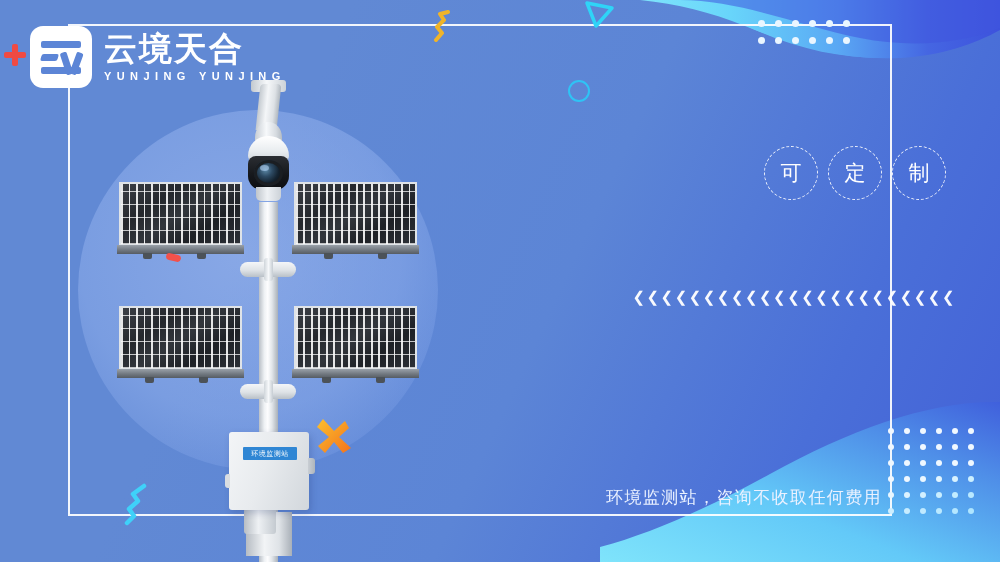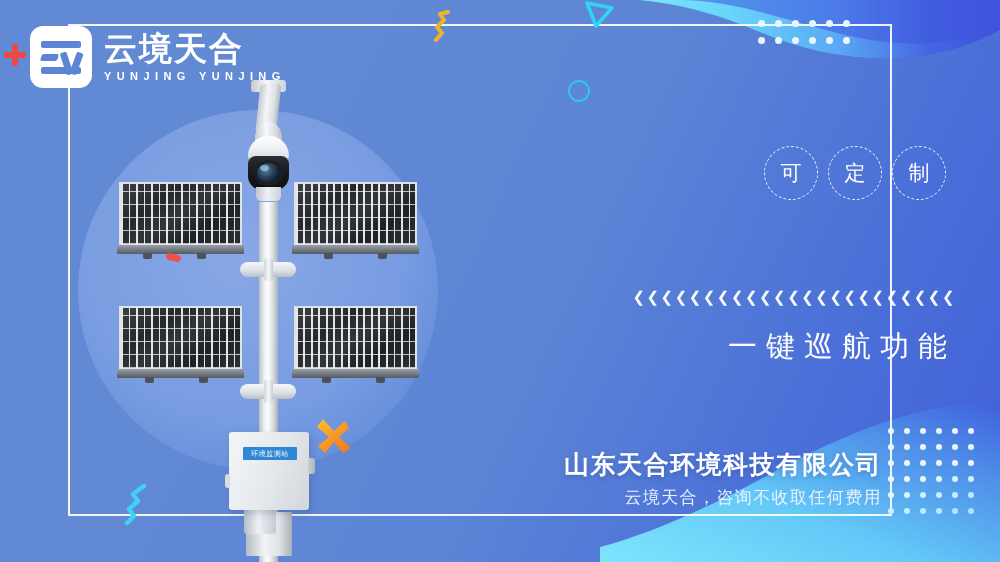--- a/index.html
+++ b/index.html
@@ -366,18 +366,16 @@
     </div>
   </div>
 
   <div class="badges">
     <div class="badge">可</div>
     <div class="badge">定</div>
     <div class="badge">制</div>
   </div>
 
   <div class="chevrons">❮❮❮❮❮❮❮❮❮❮❮❮❮❮❮❮❮❮❮❮❮❮❮</div>
-  <div class="subhead">一键巡航功能</div>
-
-  <div class="company">山东天合环境科技有限公司</div>
-  <div class="promise">云境天合，咨询不收取任何费用</div>
+
+  <div class="promise">环境监测站，咨询不收取任何费用</div>
 
 </div>
 
 </body></html>

